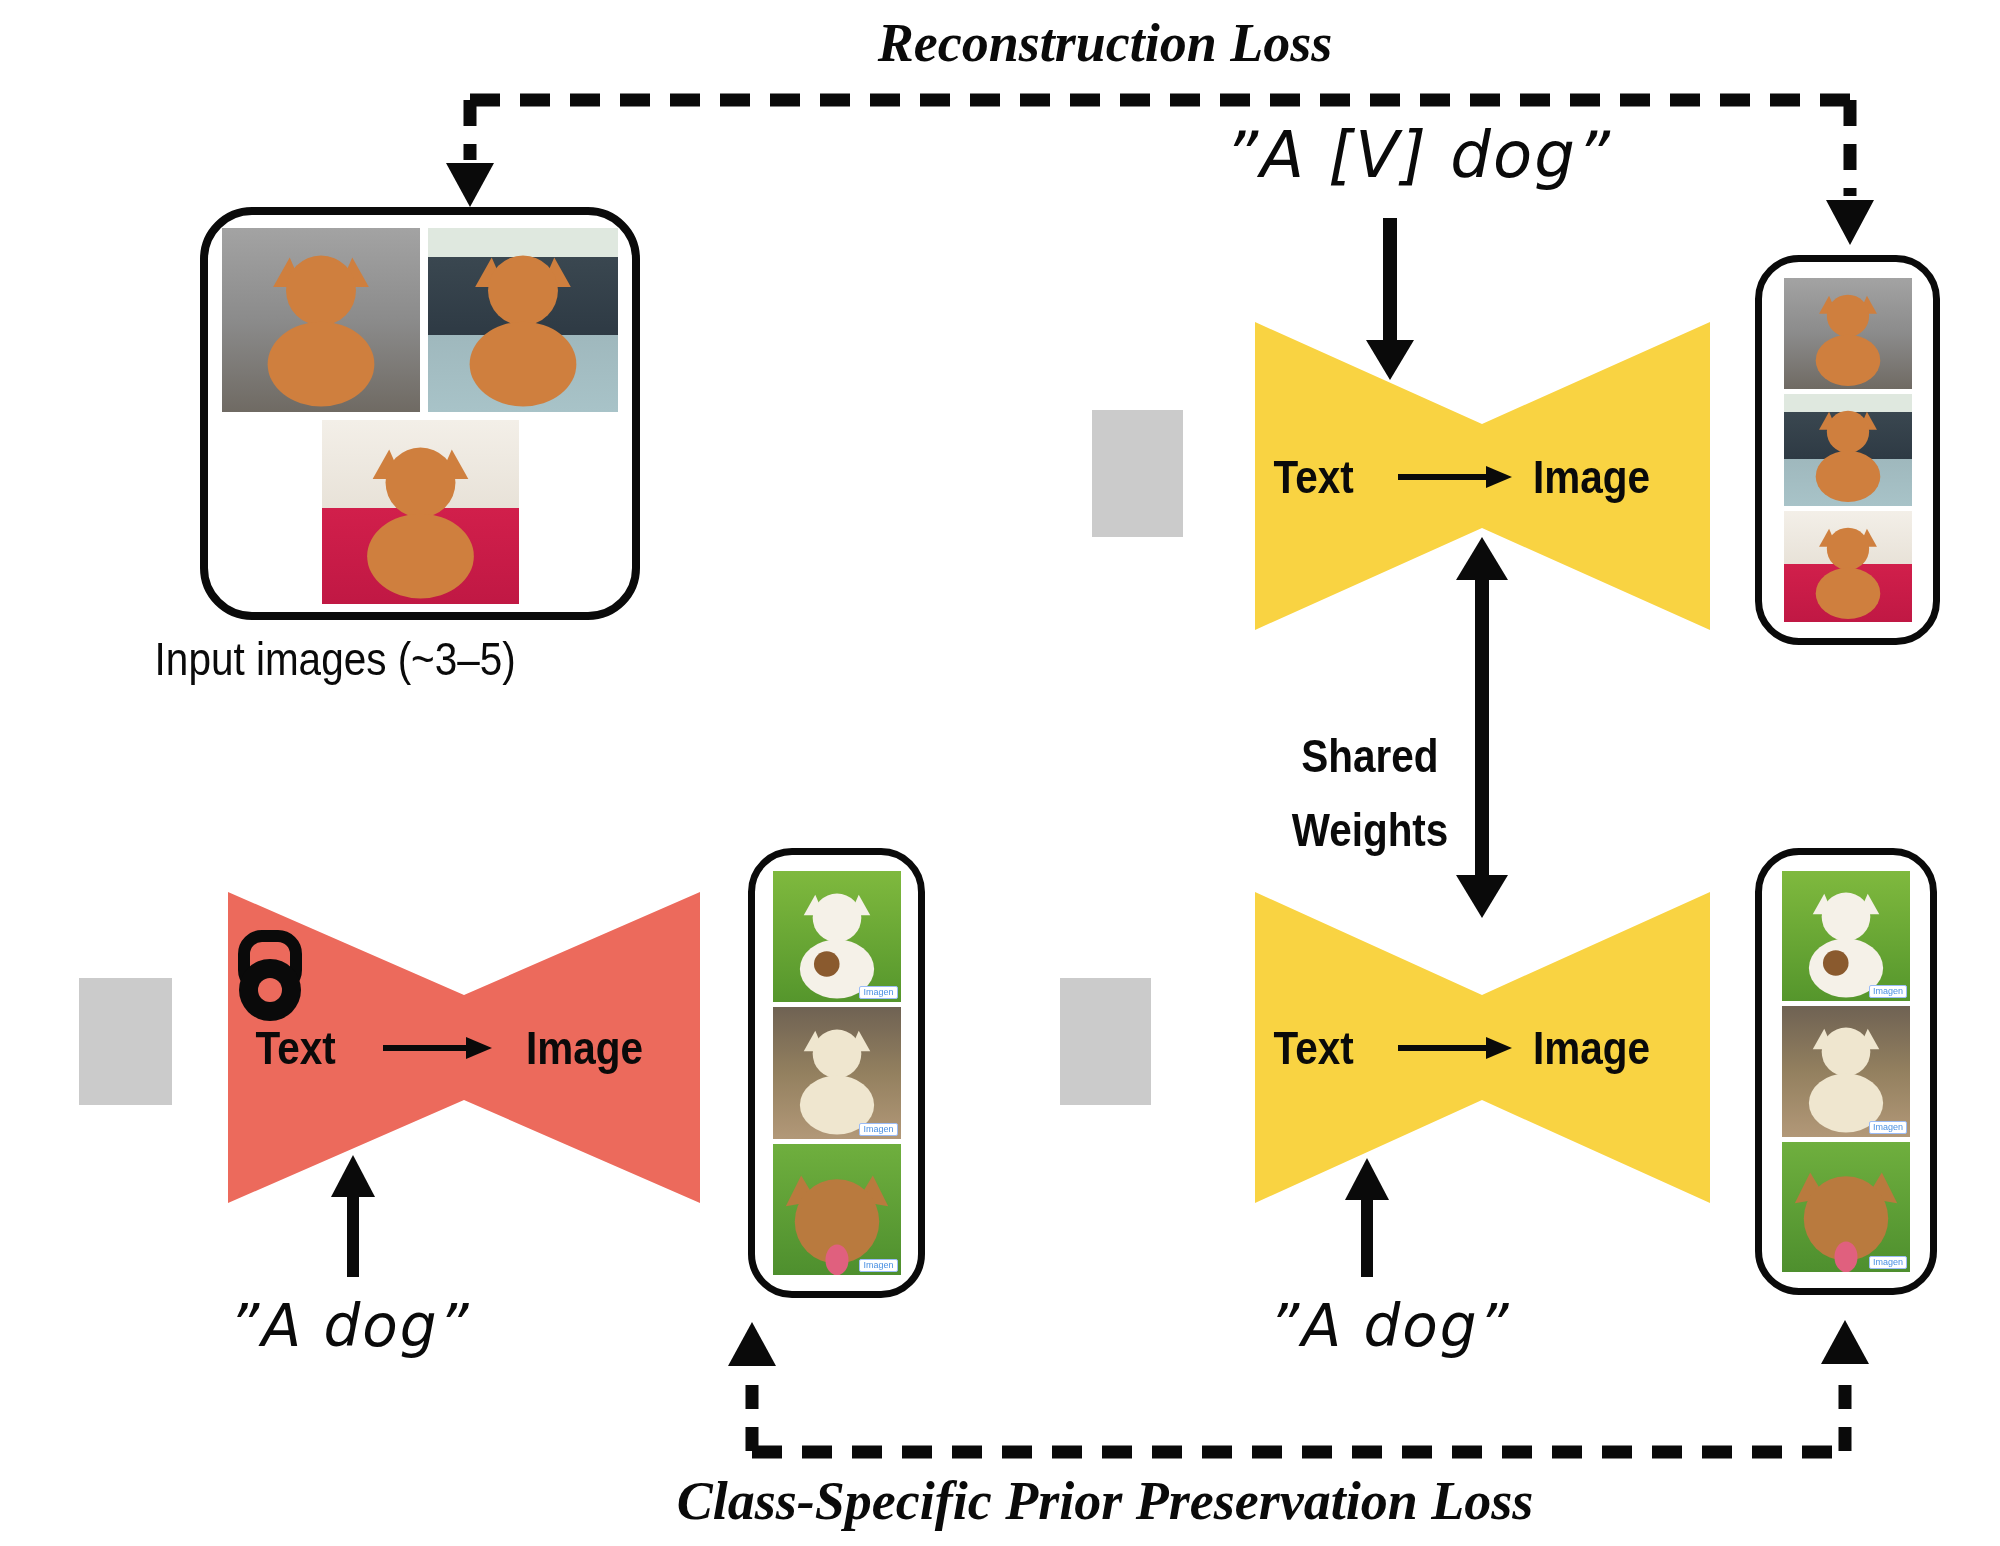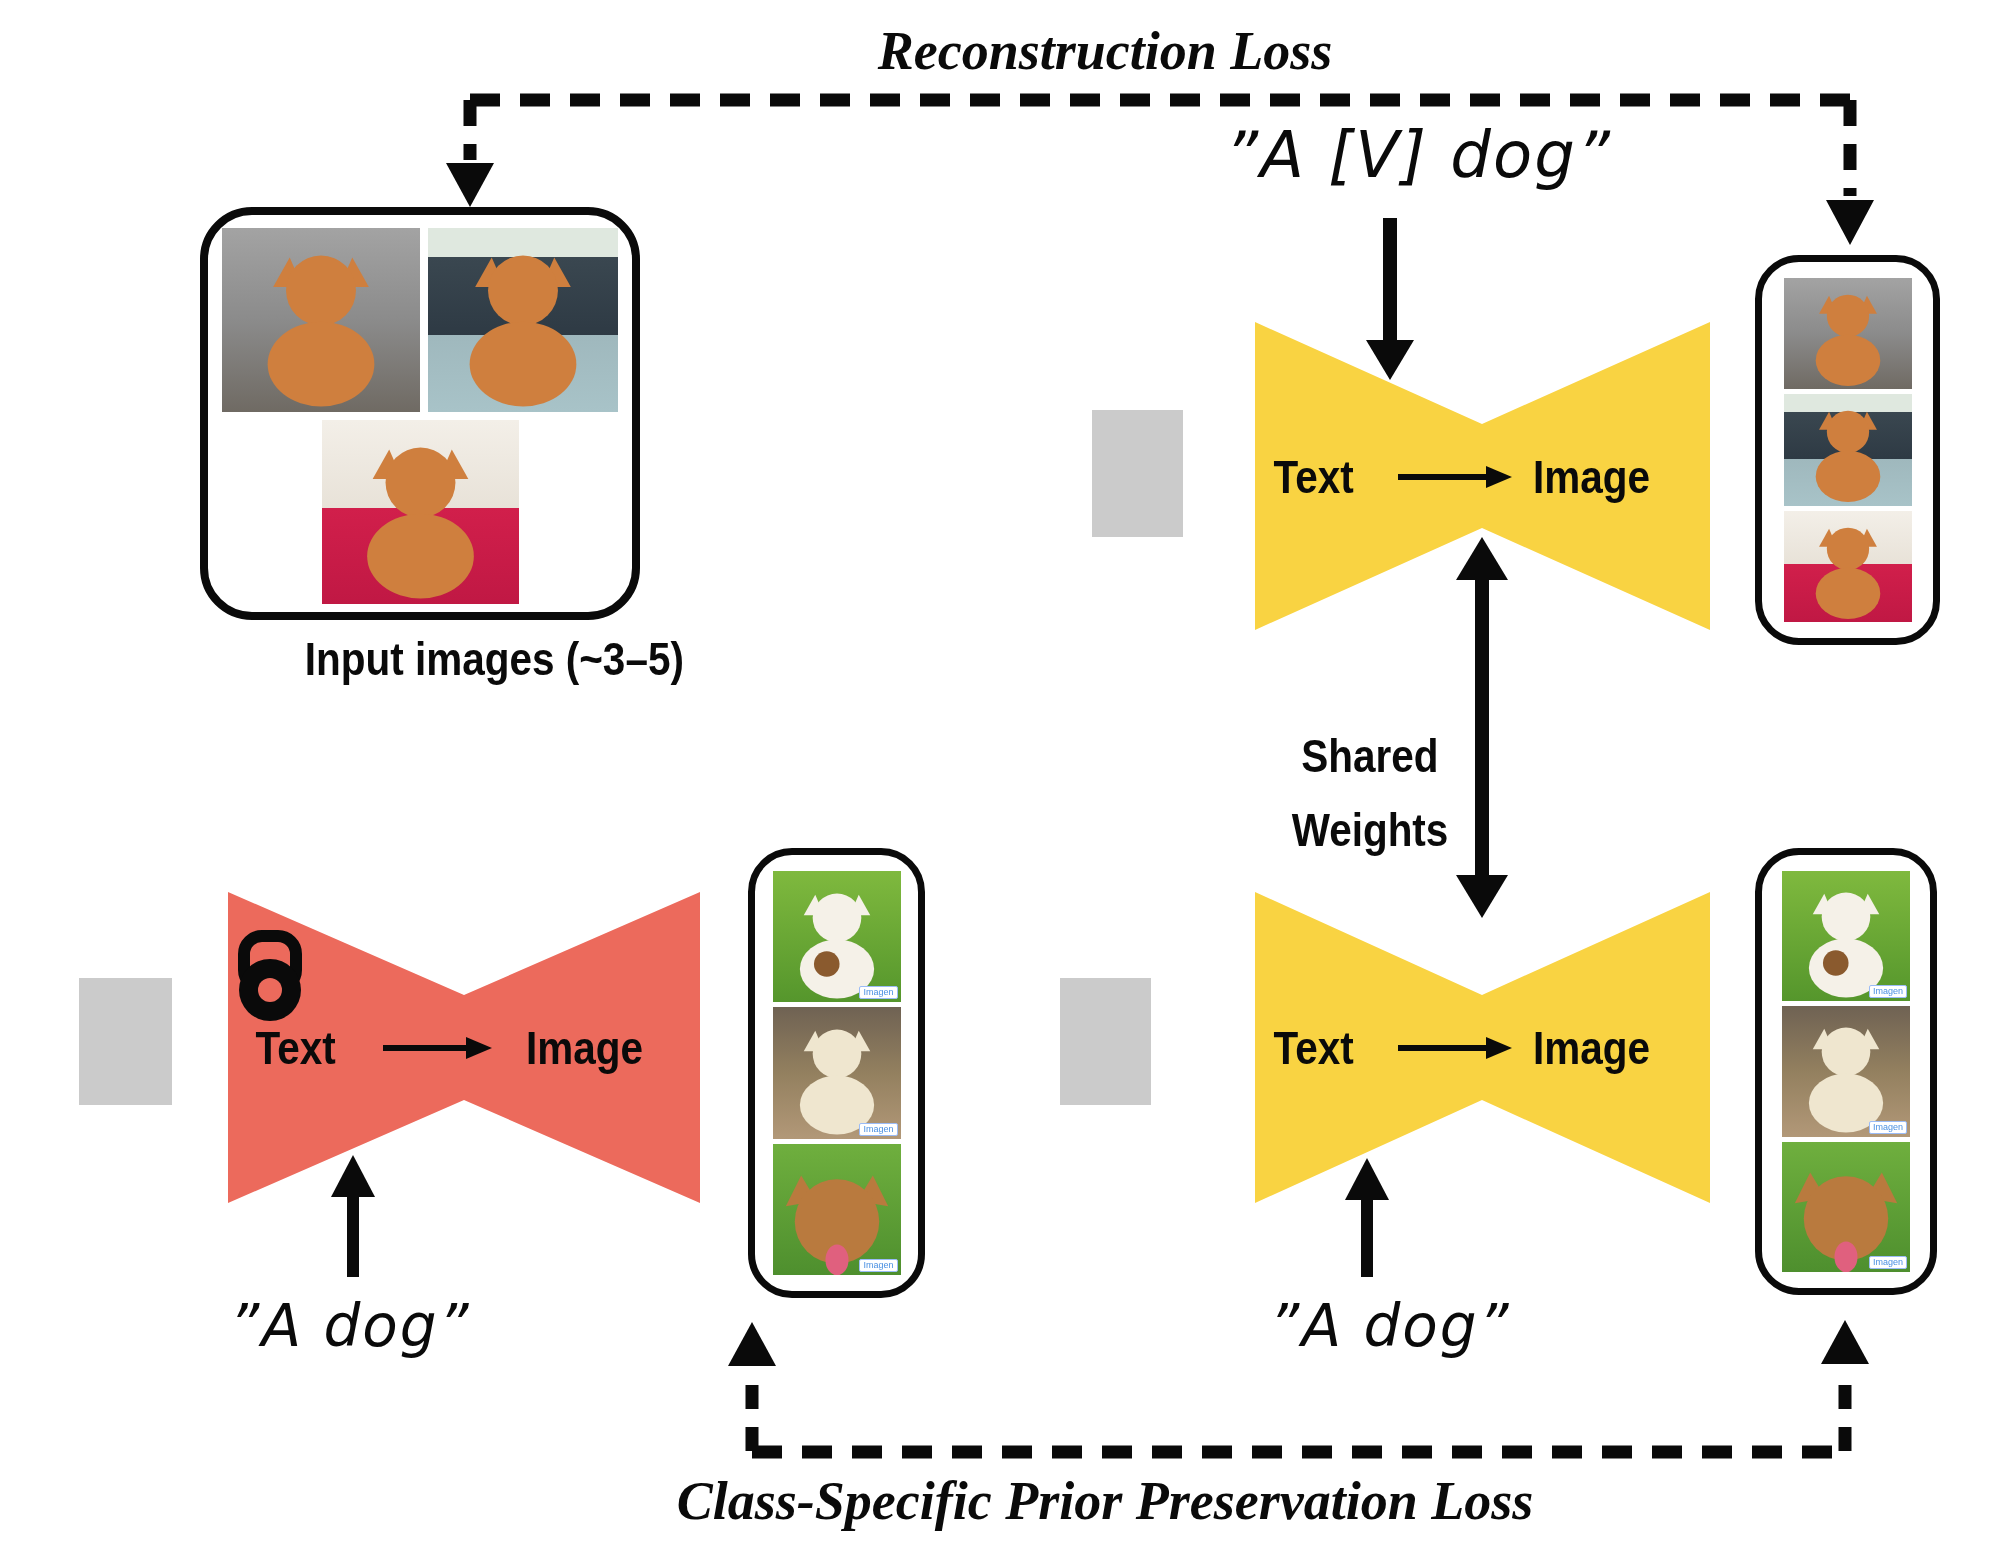--- a/index.html
+++ b/index.html
@@ -2,21 +2,21 @@
 <html><head>
 <meta charset="utf-8">
 <style>
   html,body{margin:0;padding:0;background:#ffffff;}
   .canvas{position:relative;width:2000px;height:1546px;background:#ffffff;overflow:hidden;
           font-family:"Liberation Sans",sans-serif;color:#0a0a0a;}
   .layer{position:absolute;left:0;top:0;width:2000px;height:1546px;}
   .abs{position:absolute;}
   .serifcap{font-family:"Liberation Serif",serif;font-style:italic;font-weight:600;
             font-size:54px;text-align:center;white-space:nowrap;}
-  .blabel{font-weight:700;font-size:46px;text-align:right;white-space:nowrap;}
+  .blabel{font-weight:400;font-size:46px;text-align:left;white-space:nowrap;}
   .cond{display:inline-block;transform:scaleX(0.88);transform-origin:center;}
   .hand{font-family:"DejaVu Sans",sans-serif;font-size:58px;font-weight:400;
         letter-spacing:2px;text-align:center;white-space:nowrap;font-style:italic;}
   .prompt-v{font-size:64px;}
   .input-box{position:absolute;left:200px;top:207px;width:440px;height:413px;
              border:8px solid #0a0a0a;border-radius:52px;background:#fff;box-sizing:border-box;}
   .out-box{position:absolute;border:7px solid #0a0a0a;border-radius:44px;background:#fff;
            box-sizing:border-box;display:flex;flex-direction:column;align-items:center;
            justify-content:center;gap:5px;padding:16px 0;}
   .out-box .photo{width:128px;flex:1 1 0;}
@@ -111,21 +111,21 @@
       <polygon fill="#0a0a0a" points="466,1037 466,1059 492,1048"></polygon>
     </g>
 
     <g>
       <rect x="244" y="936" width="52" height="52" rx="18" fill="none" stroke="#0a0a0a" stroke-width="12"></rect>
       <circle cx="270" cy="990" r="31" fill="#0a0a0a"></circle>
       <circle cx="270" cy="990" r="12" fill="#EC6A5C"></circle>
     </g>
   </svg>
 
-  <div class="abs serifcap" style="left:655px;top:20px;width:900px;">Reconstruction Loss</div>
+  <div class="abs serifcap" style="left:655px;top:12px;width:900px;">Reconstruction Loss</div>
 
   <div class="input-box">
     <div class="photo islot" style="left: 14px; top: 13px; width: 198px; height: 184px; background: linear-gradient(rgb(163, 163, 163) 0%, rgb(139, 139, 139) 50%, rgb(111, 106, 99) 100%);">
         <svg viewBox="0 0 100 100" preserveAspectRatio="xMidYMax meet">
     <polygon points="33,16 40,32 24,32" fill="#cf7f3e"></polygon>
           <polygon points="67,16 76,32 60,32" fill="#cf7f3e"></polygon>
     <circle cx="50" cy="34" r="19" fill="#cf7f3e"></circle>
           <ellipse cx="50" cy="74" rx="29" ry="23" fill="#cf7f3e"></ellipse>
         </svg>
       </div>

